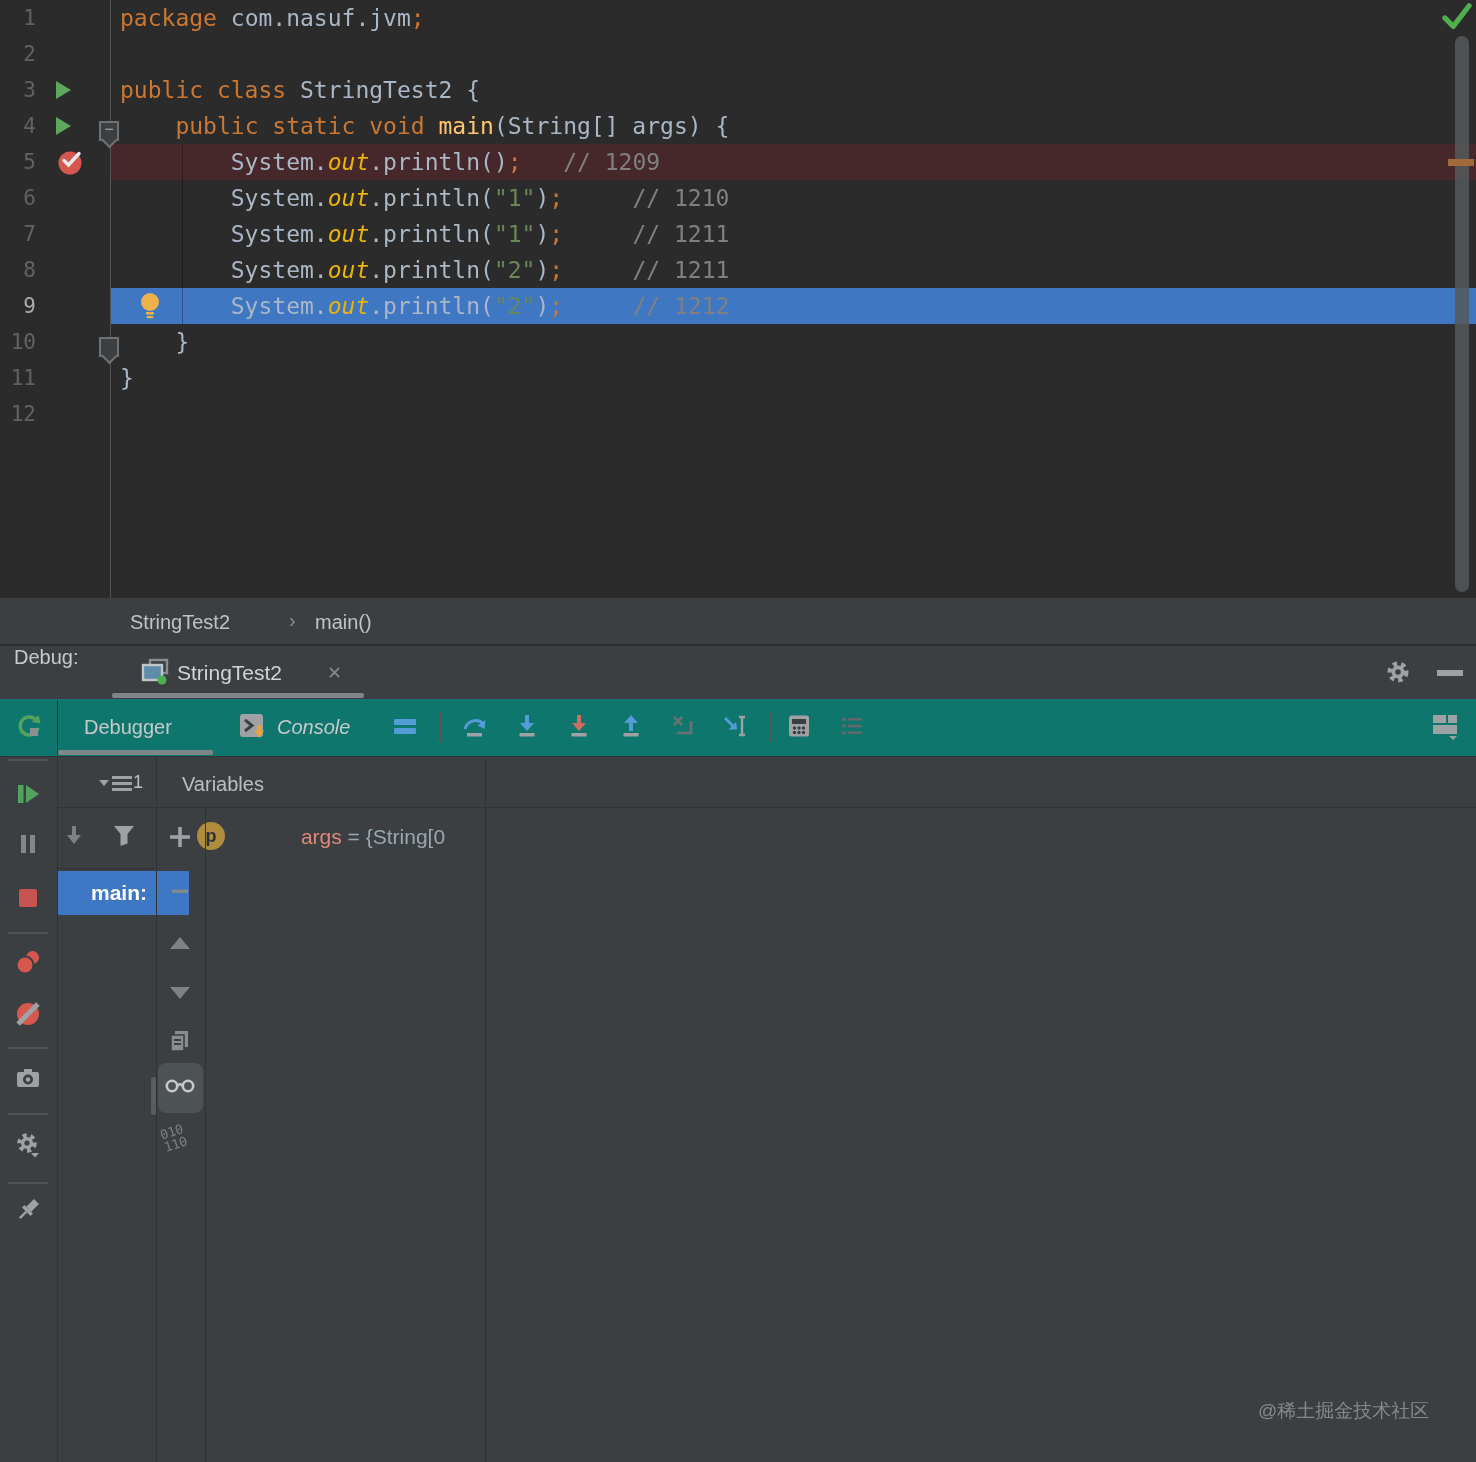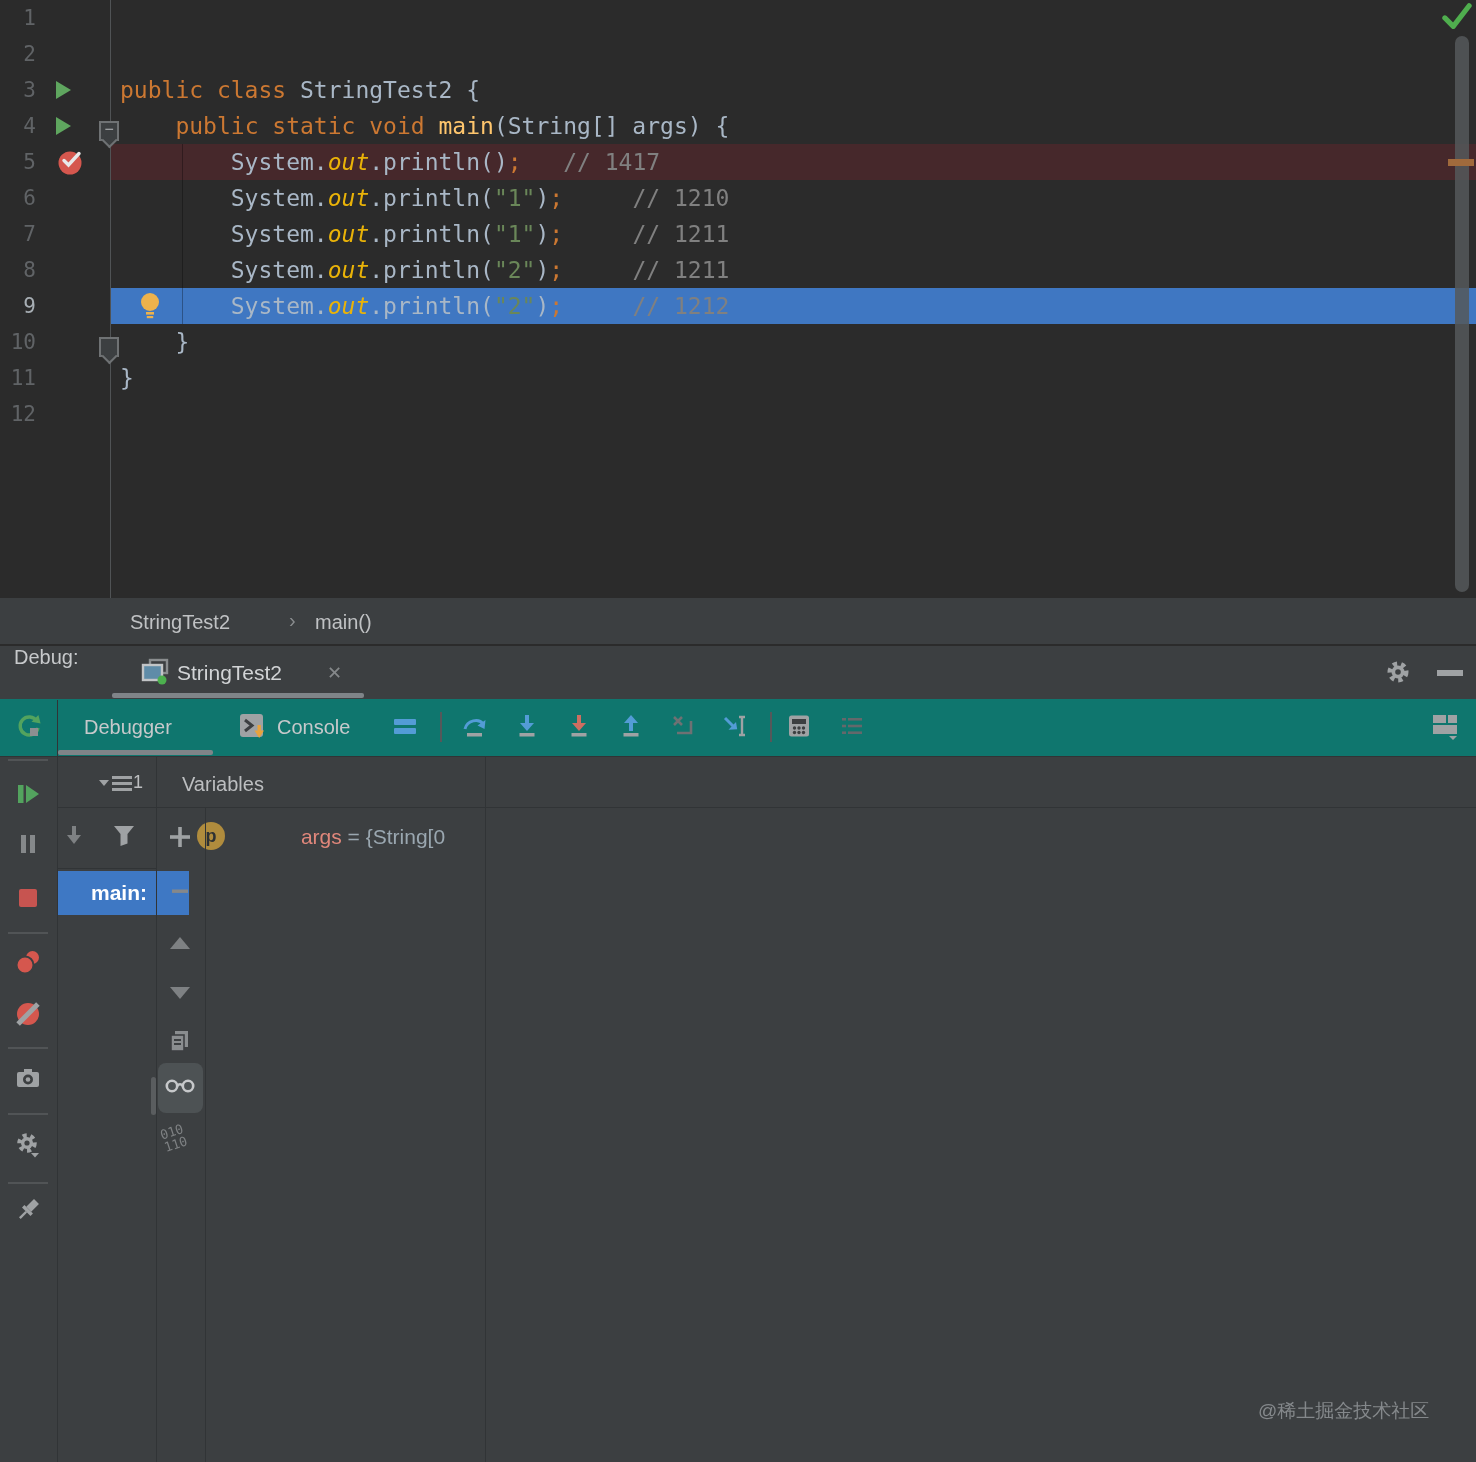--- a/index.html
+++ b/index.html
@@ -55,32 +55,32 @@
   #watermark{left:1258px;top:1398px;font-size:19px;color:#999DA0;opacity:.78;z-index:20;}
 </style>
 </head>
 <body>
 
 <div class="app">
 
   <div class="abs" id="editor">
     <div class="abs" id="gutter-divider"></div>
     <div>
-        <div class="code-line" style="top: 0px;"><span class="ln-num">1</span></div>
+        <div class="code-line" style="top: 0px;"><span class="ln-num">1</span><span class="code-text"><span class="tok-kw">package </span><span class="tok-pl">com.nasuf.jvm</span><span class="tok-kw">;</span></span></div>
         <div class="code-line" style="top: 36px;"><span class="ln-num">2</span><span class="code-text"></span></div>
         <div class="code-line" style="top: 72px;"><span class="ln-num">3</span><div style="position: absolute; left: 53px; top: 7px; z-index: 5;"><svg width="20" height="22" viewBox="0 0 20 22">
               <path d="M3 2 L18 11 L3 20 Z" fill="#5FA65F"></path>
             </svg></div><span class="code-text"><span class="tok-kw">public class </span><span class="tok-pl">StringTest2 {</span></span></div>
         <div class="code-line" style="top: 108px;"><span class="ln-num">4</span><div style="position: absolute; left: 53px; top: 7px; z-index: 5;"><svg width="20" height="22" viewBox="0 0 20 22">
               <path d="M3 2 L18 11 L3 20 Z" fill="#5FA65F"></path>
             </svg></div><div class="fold-marker" style="position: absolute;">−</div><span class="code-text"><span class="tok-pl">    </span><span class="tok-kw">public static void </span><span class="tok-fn">main</span><span class="tok-pl">(String[] args) {</span></span></div>
         <div class="code-line hl-breakpoint" style="top: 144px;"><div class="line-bg" style="position: absolute;"></div><span class="ln-num">5</span><div style="position: absolute; left: 56px; top: 3px; z-index: 5;"><svg width="30" height="30" viewBox="0 0 30 30">
               <circle cx="14" cy="16" r="11.5" fill="#D5574E"></circle>
               <path d="M8 13.5 L12.5 18 L23 6.5" fill="none" stroke="#E8E9EA" stroke-width="3.4" stroke-linecap="round"></path>
-            </svg></div><span class="code-text"><span class="tok-pl">        System.</span><span class="tok-field">out</span><span class="tok-pl">.println()</span><span class="tok-kw">;</span><span class="tok-pl">   </span><span class="tok-cm">// 1417</span></span></div>
+            </svg></div><span class="code-text"><span class="tok-pl">        System.</span><span class="tok-field">out</span><span class="tok-pl">.println()</span><span class="tok-kw">;</span><span class="tok-pl">   </span><span class="tok-cm">// 1209</span></span></div>
         <div class="code-line" style="top: 180px;"><span class="ln-num">6</span><span class="code-text"><span class="tok-pl">        System.</span><span class="tok-field">out</span><span class="tok-pl">.println(</span><span class="tok-str">"1"</span><span class="tok-pl">)</span><span class="tok-kw">;</span><span class="tok-pl">     </span><span class="tok-cm">// 1210</span></span></div>
         <div class="code-line" style="top: 216px;"><span class="ln-num">7</span><span class="code-text"><span class="tok-pl">        System.</span><span class="tok-field">out</span><span class="tok-pl">.println(</span><span class="tok-str">"1"</span><span class="tok-pl">)</span><span class="tok-kw">;</span><span class="tok-pl">     </span><span class="tok-cm">// 1211</span></span></div>
         <div class="code-line" style="top: 252px;"><span class="ln-num">8</span><span class="code-text"><span class="tok-pl">        System.</span><span class="tok-field">out</span><span class="tok-pl">.println(</span><span class="tok-str">"2"</span><span class="tok-pl">)</span><span class="tok-kw">;</span><span class="tok-pl">     </span><span class="tok-cm">// 1211</span></span></div>
         <div class="code-line hl-current" style="top: 288px;"><div class="line-bg" style="position: absolute;"></div><span class="ln-num">9</span><div style="position: absolute; left: 137px; top: 3px; z-index: 5;"><svg width="26" height="30" viewBox="0 0 26 30">
               <circle cx="13" cy="11" r="9" fill="#EDB24C"></circle>
               <rect x="9" y="21" width="8" height="2.6" fill="#EDB24C"></rect>
               <rect x="9.8" y="25" width="6.4" height="2.2" fill="#EDB24C"></rect>
             </svg></div><span class="code-text"><span class="tok-pl">        System.</span><span class="tok-field">out</span><span class="tok-pl">.println(</span><span class="tok-str">"2"</span><span class="tok-pl">)</span><span class="tok-kw">;</span><span class="tok-pl">     </span><span class="tok-cm">// 1212</span></span></div>
         <div class="code-line" style="top: 324px;"><span class="ln-num">10</span><div class="fold-marker" style="position: absolute;"></div><span class="code-text"><span class="tok-pl">    }</span></span></div>
         <div class="code-line" style="top: 360px;"><span class="ln-num">11</span><span class="code-text"><span class="tok-pl">}</span></span></div>
@@ -135,21 +135,21 @@
     <span class="abs" style="left:84px;top:17px;color:#C7C9CB;">Debugger</span>
     <div class="tab-underline" style="left:58px;top:51px;width:155px;"></div>
     <div class="abs" style="left:238px;top:13px;">
       <svg width="30" height="30" viewBox="0 0 30 30">
           <rect x="2" y="2" width="23" height="23" rx="3" fill="#9FA2A4"></rect>
           <path d="M7 8 L14 13.5 L7 19" fill="none" stroke="#3C3F41" stroke-width="3"></path>
           <rect x="19.5" y="13" width="3.4" height="6.5" fill="#E8A33D"></rect>
           <path d="M16.5 18.5 L26 18.5 L21.2 26 Z" fill="#E8A33D"></path>
         </svg>
     </div>
-    <span class="abs" style="left:277px;top:17px;color:#C7C9CB;">Console</span>
+    <span class="abs" style="left:277px;top:17px;color:#C7C9CB;font-style:italic;">Console</span>
     <div>
         <div style="position: absolute; left: 391px; top: 13px;">
           <svg width="28" height="28" viewBox="0 0 28 28">
             <rect x="3" y="7" width="22" height="6" rx="1" fill="#539CD6"></rect>
             <rect x="3" y="16" width="22" height="6" rx="1" fill="#539CD6"></rect>
           </svg>
         </div>
         <div style="position: absolute; left: 461px; top: 13px;">
           <svg width="28" height="28" viewBox="0 0 28 28">
             <path d="M4 17 C6 8 18 6 22 12" fill="none" stroke="#539CD6" stroke-width="3"></path>

